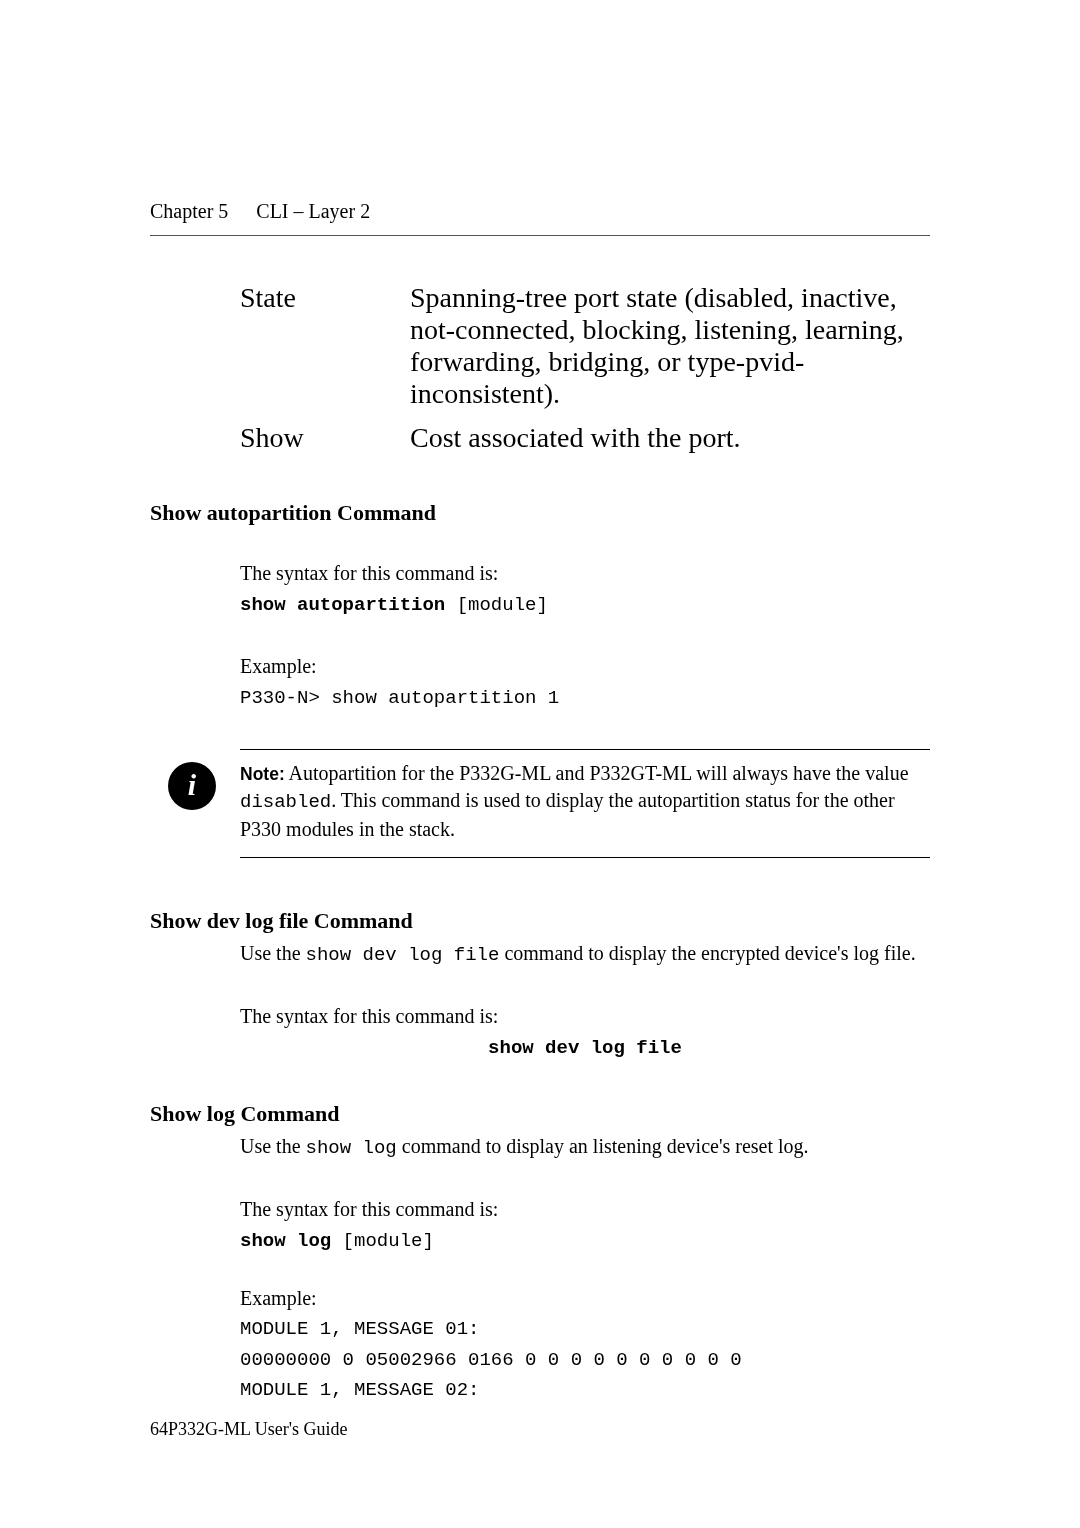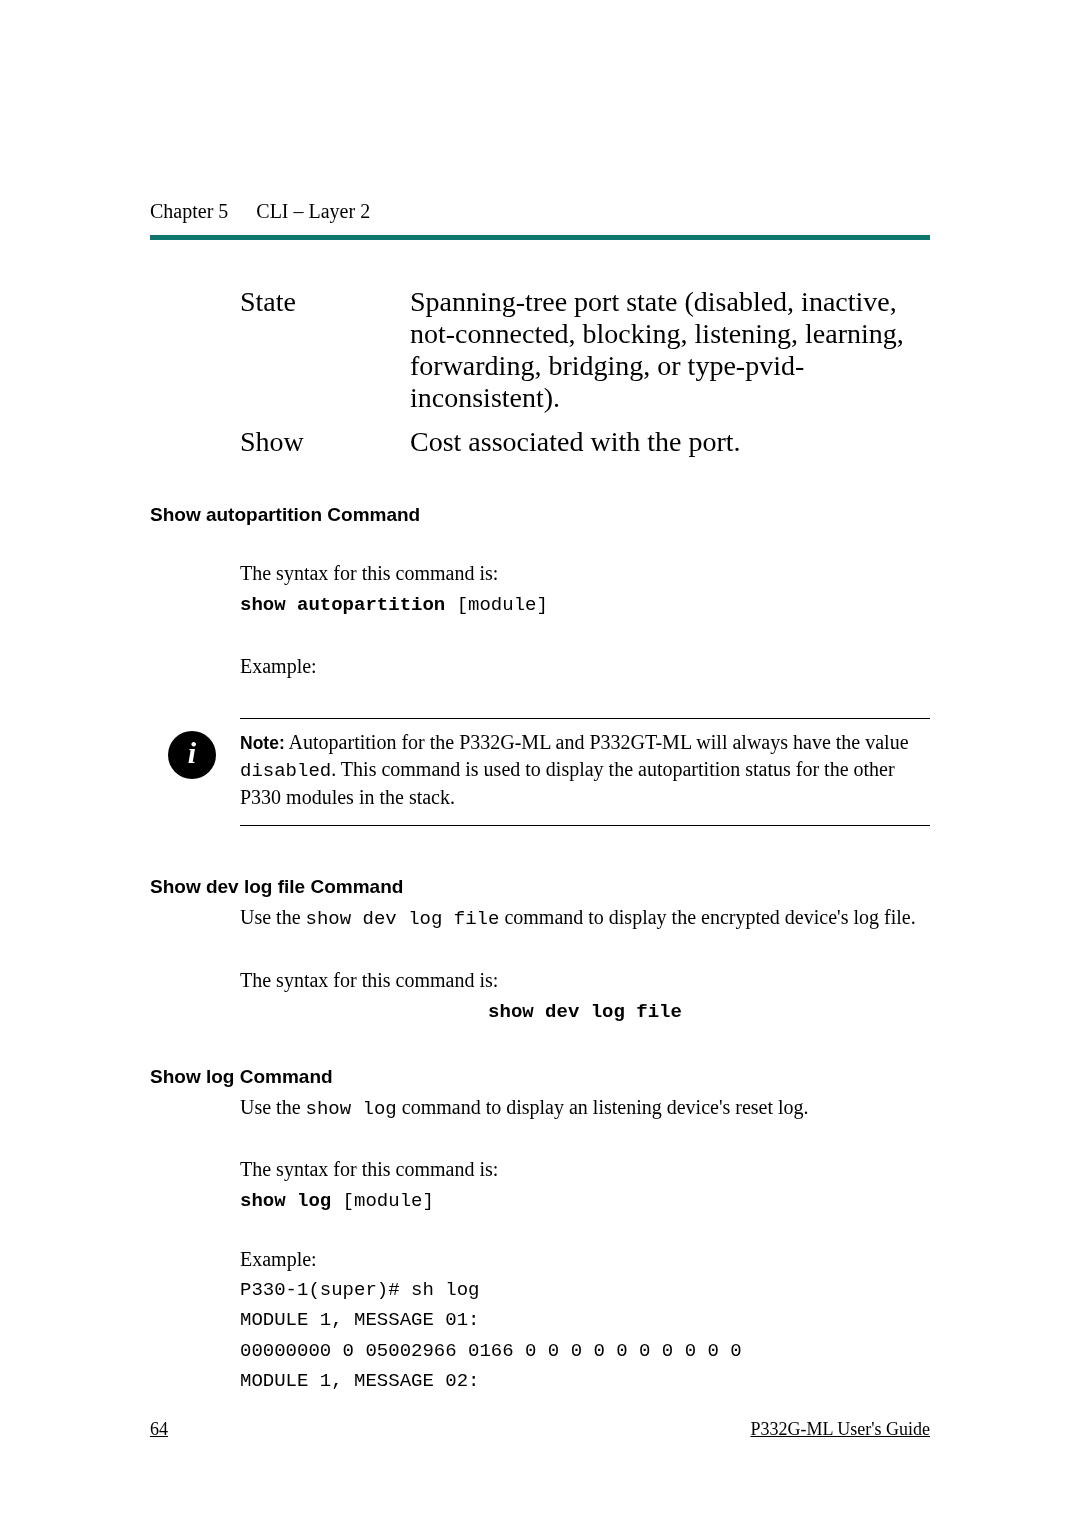--- a/index.html
+++ b/index.html
@@ -17,21 +17,21 @@
       width: 1080px;
       height: 1528px;
       padding: 200px 150px 90px 150px;
       box-sizing: border-box;
     }
     .header-row {
       display: flex;
       align-items: flex-end;
       font-size: 20px;
       padding-bottom: 12px;
-      border-bottom: 5px solid #0f766e;
+      border-bottom: 1px solid #0f766e;
       margin-bottom: 40px;
     }
     .header-chapter { margin-right: 28px; }
     .header-section { }
     .content-indent {
       margin-left: 90px;
     }
     .defs-table {
       width: 100%;
       border-collapse: collapse;
@@ -39,23 +39,23 @@
     }
     .defs-table td {
       vertical-align: top;
       padding: 6px 0;
     }
     .defs-table td.term {
       width: 160px;
       padding-right: 10px;
     }
     .subheading {
-      font-family: Liberation Sans, sans-serif;
+      font-family: Liberation Serif, serif;
       font-weight: bold;
-      font-size: 19px;
+      font-size: 22px;
       margin-top: 40px;
       margin-bottom: 6px;
     }
     .body-text {
       font-size: 20px;
       line-height: 1.35;
       margin: 6px 0;
     }
     .spacer { height: 22px; }
     .mono {
@@ -120,23 +120,22 @@
     .example-block {
       font-size: 20px;
       line-height: 1.6;
     }
     .footer {
       position: absolute;
       bottom: 88px;
       left: 150px;
       right: 150px;
       display: flex;
-      justify-content: space-between;
+      justify-content: flex-start;
       font-size: 18px;
-      text-decoration: underline;
     }
   </style>
 </head>
 <body>
 
 <div class="page">
 
   <div class="header-row">
     <span class="header-chapter">Chapter 5</span>
     <span class="header-section">CLI – Layer 2</span>
@@ -157,20 +156,21 @@
       </table>
   </div>
 
   <div class="subheading">Show autopartition Command</div>
   <div class="content-indent">
     <div class="spacer"></div>
     <p class="body-text">The syntax for this command is:</p>
     <p class="body-text mono"><span class="bold">show autopartition</span><span> [module]</span></p>
     <div class="spacer"></div>
     <p class="body-text">Example:</p>
+    <p class="body-text mono">P330-N&gt; show autopartition 1</p>
 
     <div class="note-block">
       <hr class="note-rule">
       <div class="note-body">
         <div class="note-icon-cell">
           <div class="note-icon">
               <span>i</span>
             </div>
         </div>
         <div class="note-text">
@@ -191,21 +191,20 @@
 
   <div class="subheading">Show log Command</div>
   <div class="content-indent">
     <p class="body-text"><span>Use the </span><span class="mono">show log</span><span> command to display an listening device's reset log.</span></p>
     <div class="spacer"></div>
     <p class="body-text">The syntax for this command is:</p>
     <p class="body-text mono"><span class="bold">show log</span><span> [module]</span></p>
     <div class="spacer"></div>
     <div class="example-block">
       <div>Example:</div>
-      <div class="mono">P330-1(super)# sh log</div>
       <div class="mono">MODULE 1, MESSAGE 01:</div>
       <div class="mono">00000000 0 05002966 0166 0 0 0 0 0 0 0 0 0 0</div>
       <div class="mono">MODULE 1, MESSAGE 02:</div>
     </div>
   </div>
 
   <div class="footer">
     <span>64</span>
     <span>P332G-ML User's Guide</span>
   </div>

